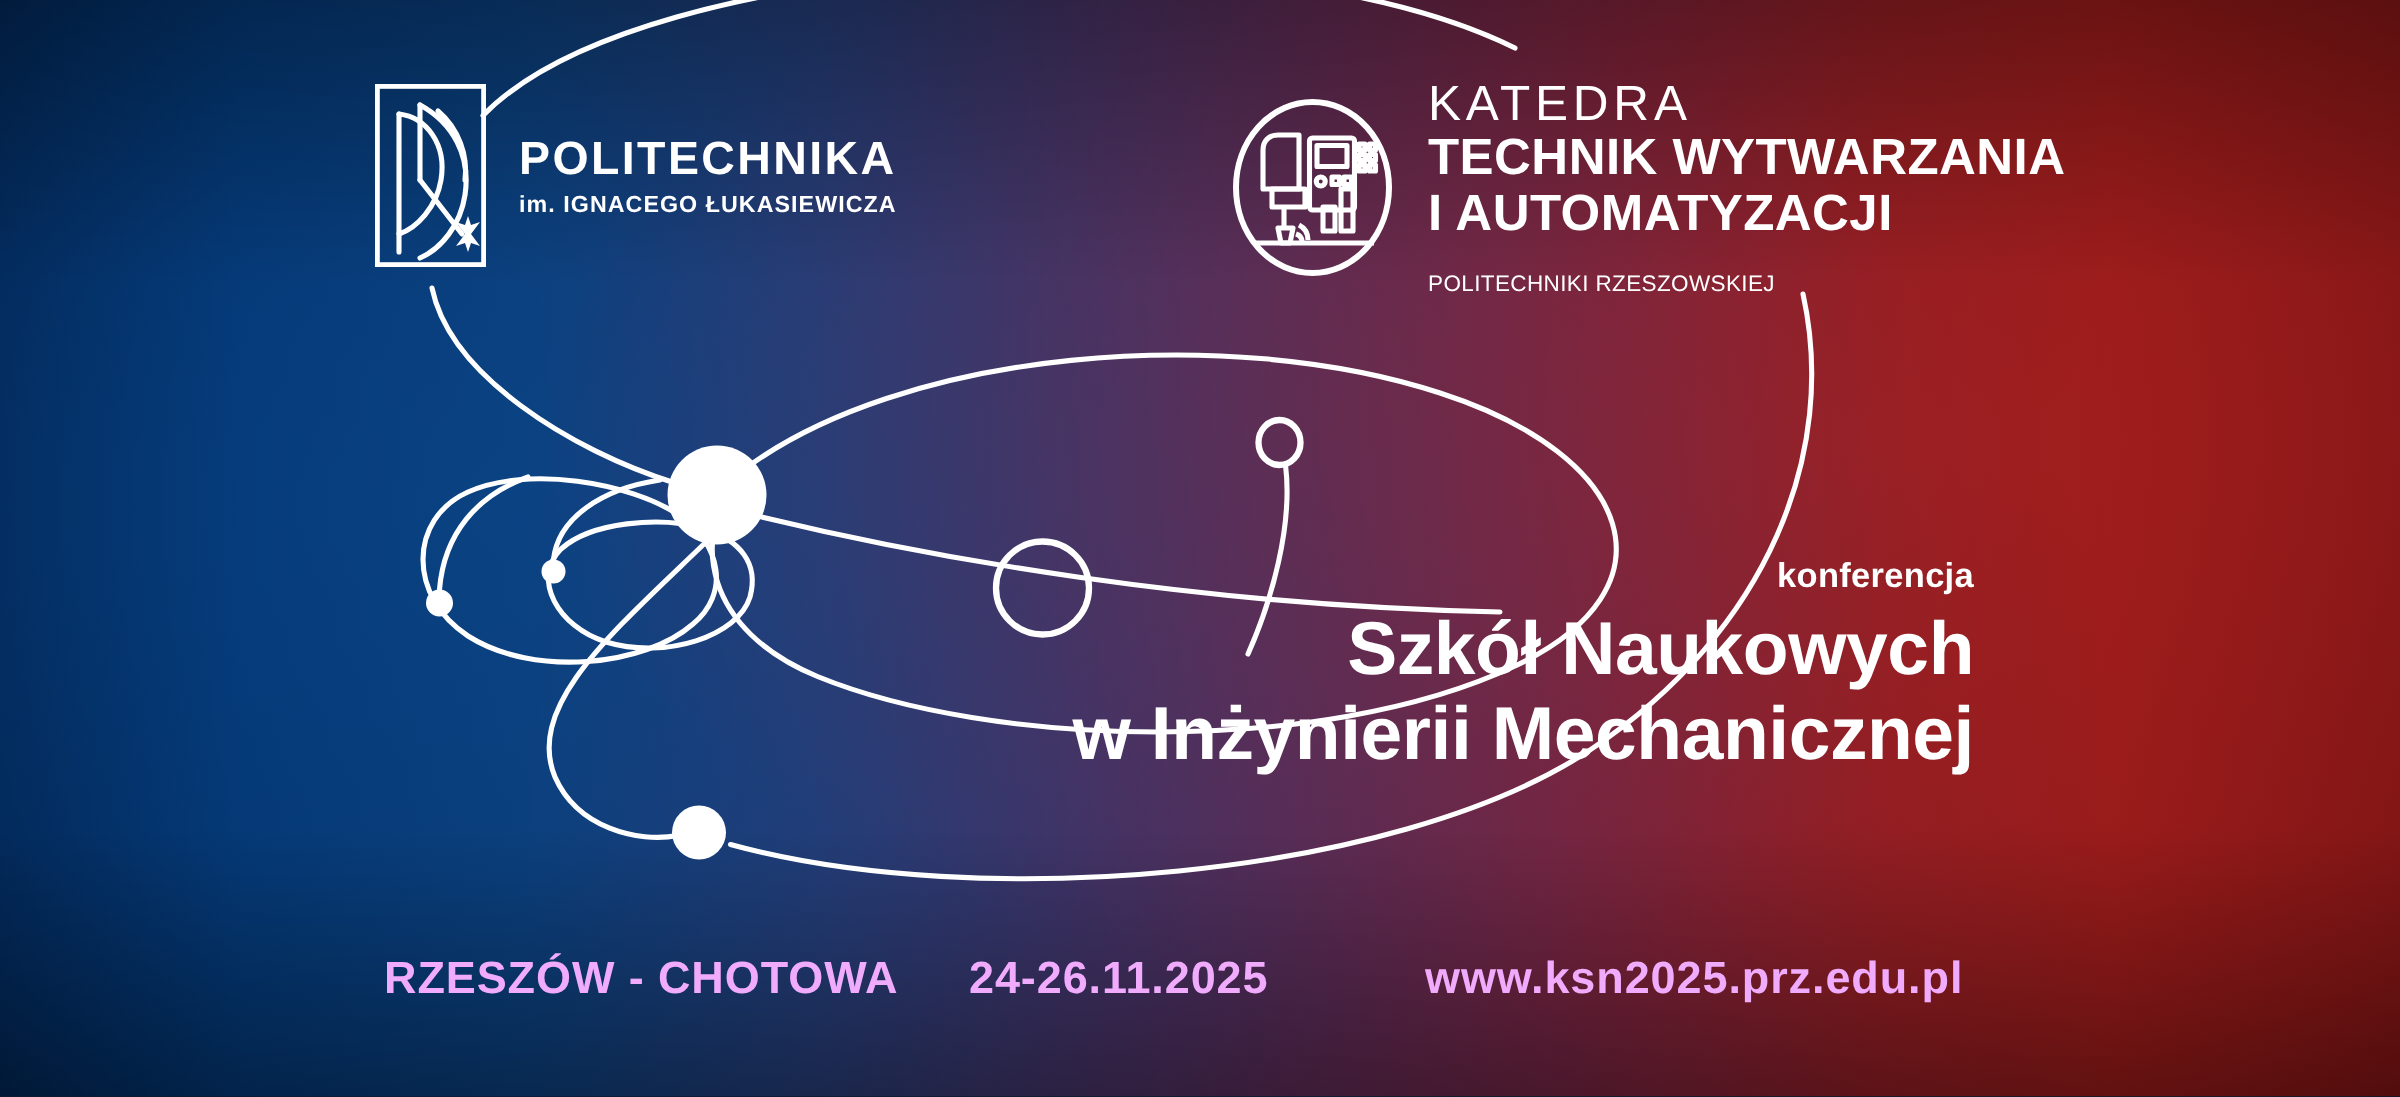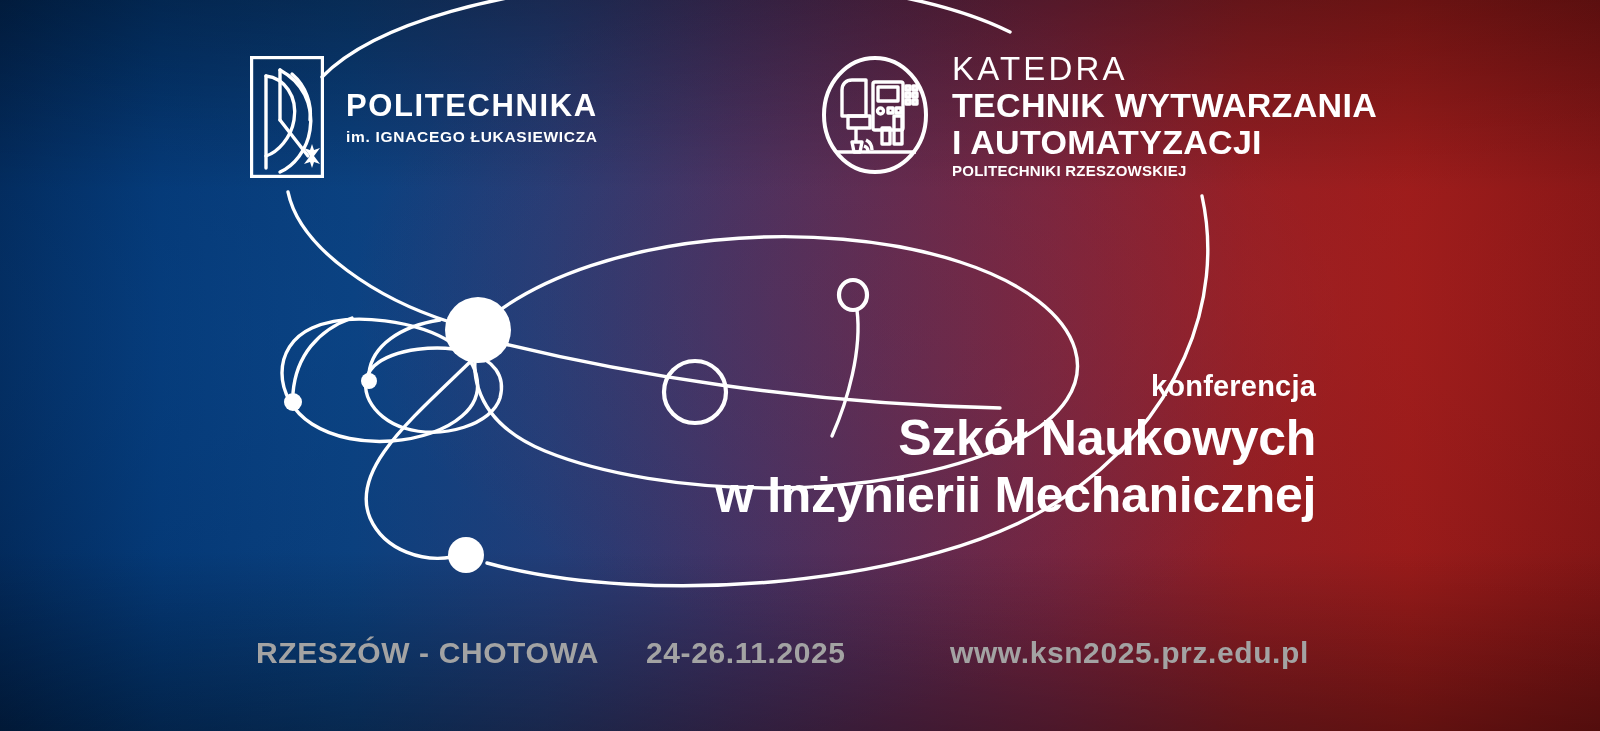--- a/index.html
+++ b/index.html
@@ -30,40 +30,40 @@
   #logo-ktwia .words{margin-left:22px;color:#fff;}
   #logo-ktwia .k1{
     font-size:33px;letter-spacing:3.2px;line-height:1.06;font-weight:400;
     white-space:nowrap;
   }
   #logo-ktwia .k2,#logo-ktwia .k3{
     font-weight:bold;font-size:34px;letter-spacing:0.3px;line-height:1.1;
     white-space:nowrap;
   }
   #logo-ktwia .k4{
-    font-weight:bold;font-size:15px;letter-spacing:0.25px;margin-top:0;
+    font-weight:normal;font-size:15px;letter-spacing:0.25px;margin-top:19px;
     white-space:nowrap;
   }
   
   #title-block{
     position:absolute;right:284px;top:372px;
     text-align:right;color:#fff;
   }
   #kicker{
-    font-weight:bold;font-size:29px;line-height:1;letter-spacing:0.2px;
+    font-weight:bold;font-size:23px;line-height:1;letter-spacing:0.2px;
     margin-bottom:9px;
   }
   .tline{
     font-weight:bold;font-size:50px;line-height:1.13;letter-spacing:-0.3px;
     white-space:nowrap;
   }
   
   #footer{
     position:absolute;left:0;top:630px;width:1600px;height:46px;
-    color:#a3a3a3;
+    color:#f0abfc;
   }
   .foot{
     position:absolute;font-weight:bold;font-size:30px;letter-spacing:0.6px;
     white-space:nowrap;line-height:46px;
   }
   #foot-place{left:256px;}
   #foot-date{left:646px;}
   #foot-url{left:950px;}
 </style>
 </head>

